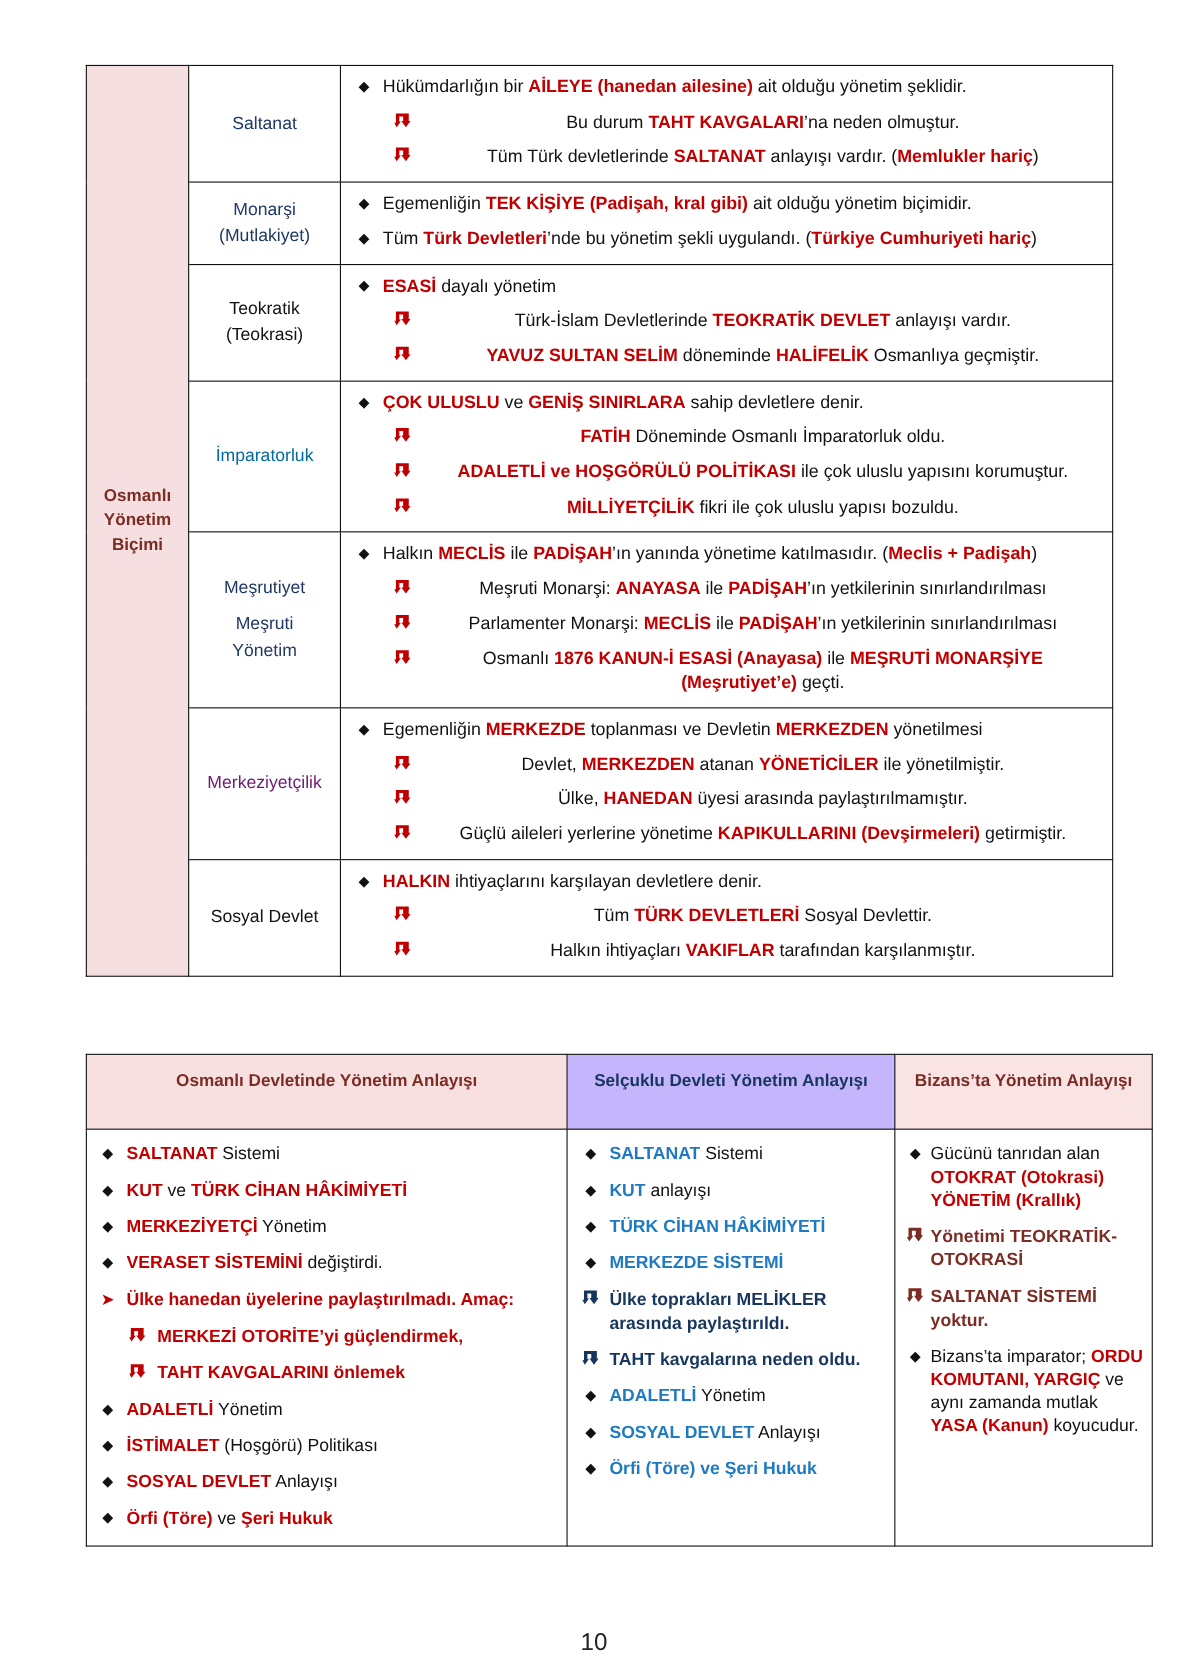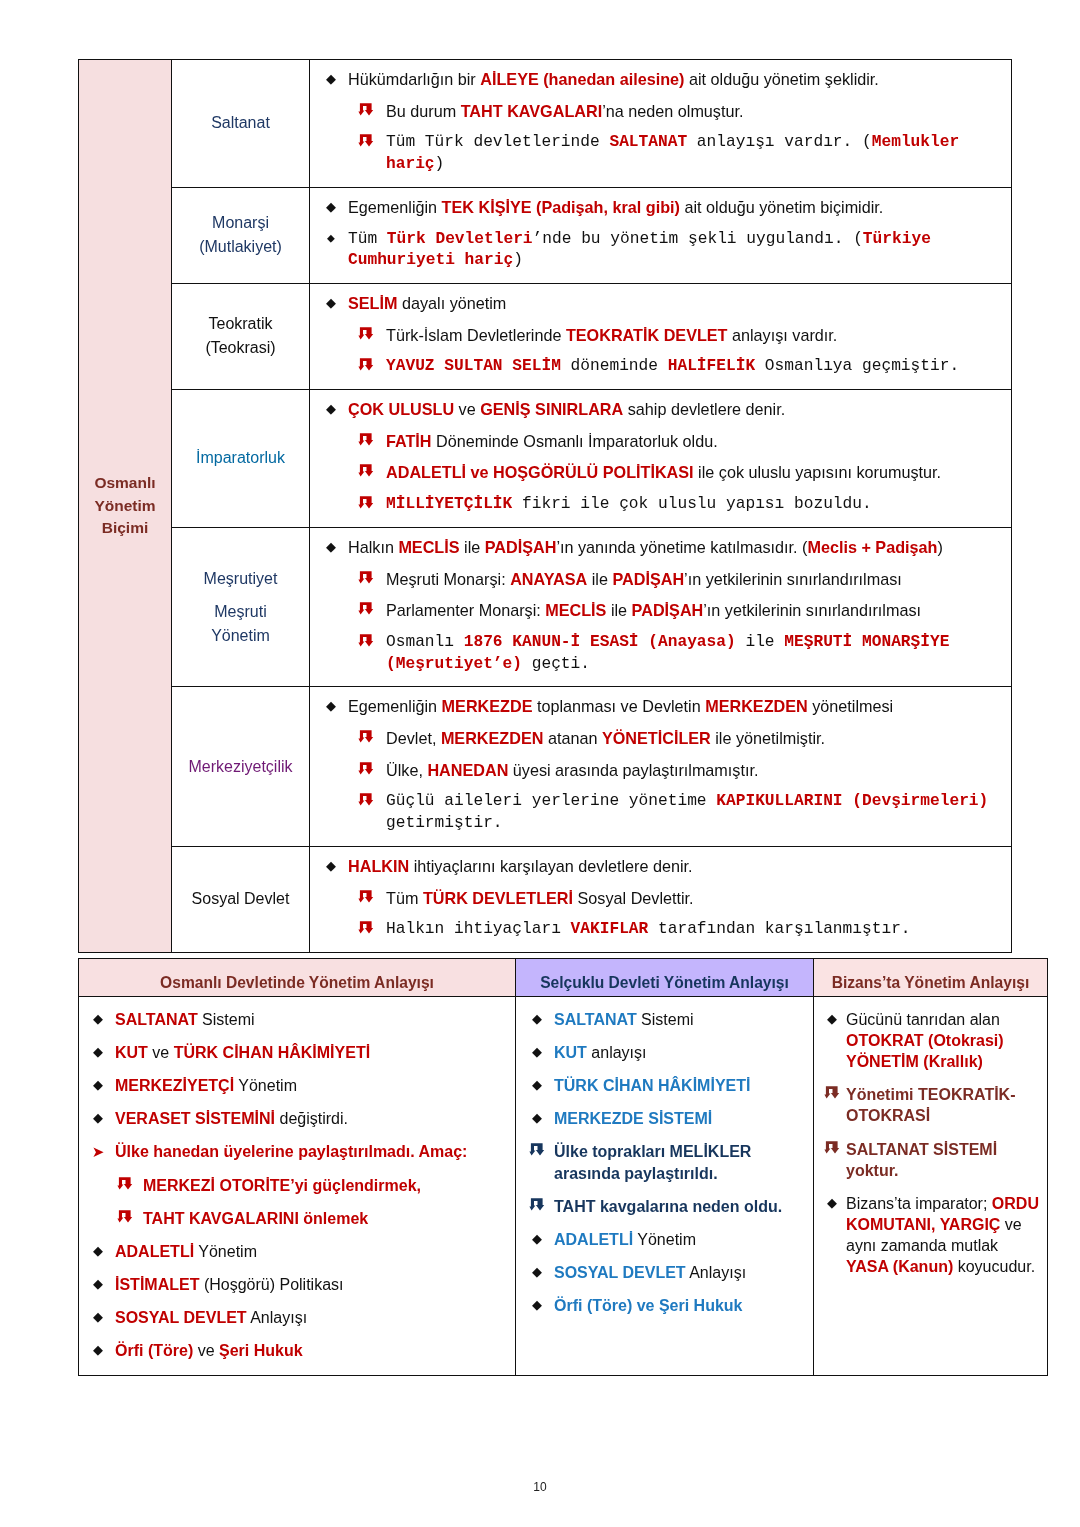--- a/index.html
+++ b/index.html
@@ -63,48 +63,48 @@
   .rowlabel .sp{display:block;height:9px;}
 
   .cellbody{padding:9px 10px 11px 4px;}
 
   
   .li{
     display:flex;align-items:flex-start;
     font-size:16.2px;line-height:1.34;color:#111;
     margin:0 0 10px 0;
   }
-  .li:last-child{margin-bottom:0;font-family:Liberation Mono, monospace;}
+  .li:last-child{margin-bottom:0;}
   .li .mk{
     flex:0 0 auto;width:34px;text-align:center;
     font-size:13px;line-height:1.34;color:#111;
     position:relative;top:1px;
   }
-  .li.sub{padding-left:32px;}
+  .li.sub{padding-left:32px;text-align:center;}
   .li.sub .mk{width:40px;}
   .li .tx{flex:1 1 auto;}
 
   
   .arrow{display:inline-block;width:16px;height:16px;vertical-align:-3px;}
   .arrow svg{display:block;width:16px;height:16px;}
 
   .r{color:#C00000;font-weight:bold;}
   .dr{color:#7B2C24;font-weight:bold;}
   .blu{color:#1F7AC0;font-weight:bold;}
   .nvy{color:#17365D;font-weight:bold;}
 
   
   .tbl2{
     position:absolute;left:78px;top:958px;width:930px;
     border-collapse:collapse;table-layout:fixed;
   }
   .tbl2 td,.tbl2 th{border:1px solid #111;padding:0;vertical-align:top;}
   .tbl2 .h{
     text-align:center;font-size:15.6px;font-weight:bold;
-    padding:12px 6px 1px;height:24px;vertical-align:middle;
+    padding:12px 6px 31px;height:24px;vertical-align:middle;
   }
   .tbl2 .h1{background:#F8E0E1;color:#7B2C24;width:424px;}
   .tbl2 .h2{background:#c4b5fd;color:#17365D;width:285px;}
   .tbl2 .h3{background:#FAE3E3;color:#7B2C24;width:221px;}
   .tbl2 .body{padding:12px 8px 14px 2px;}
   .tbl2 .body.mid{padding-left:4px;}
   .tbl2 .body.right{padding-left:4px;}
 
   .li2{
     display:flex;align-items:flex-start;
@@ -114,21 +114,21 @@
   .li2:last-child{margin-bottom:0;}
   .li2 .mk{flex:0 0 auto;width:34px;text-align:center;font-size:13px;position:relative;top:1px;}
   .li2.sub{padding-left:26px;}
   .li2.sub .mk{width:36px;}
   .li2 .tx{flex:1 1 auto;}
 
   .li2.narrow .mk{width:28px;}
 
   .pagenum{
     position:absolute;left:0;top:1480px;width:1080px;
-    text-align:center;font-size:12px;color:#222;
+    text-align:center;font-size:22px;color:#222;
   }
 </style>
 </head>
 <body>
 
 <div class="page">
 
 
   <table class="tbl1" id="table1">
       <tbody>
@@ -178,21 +178,21 @@
           </td>
         </tr>
         <tr>
           <td class="c2">
             <div class="rowlabel" style="color:#111111">Teokratik<br>(Teokrasi)</div>
           </td>
           <td class="c3">
             <div class="cellbody">
               <div class="li">
                 <span class="mk"><span style="color:#111;font-size:13px;">◆</span></span>
-                <span class="tx"><span class="r">SELİM</span> dayalı yönetim</span>
+                <span class="tx"><span class="r">ESASİ</span> dayalı yönetim</span>
               </div>
               <div class="li sub">
                 <span class="mk"><span class="arrow"><svg viewBox="0 0 16 16" xmlns="http://www.w3.org/2000/svg">
                       <path d="M11.6 1.2 L13.6 1.2 L13.6 8.0 L15.2 8.0 L11.0 13.6 L6.9 8.0 L8.5 8.0 L8.5 3.9 L5.0 3.9 L5.0 8.4 L6.4 8.4 L2.6 13.6 L0.4 9.6 L1.9 9.6 L1.9 1.2 Z" fill="#C00000"></path>
                     </svg></span></span>
                 <span class="tx">Türk-İslam Devletlerinde <span class="r">TEOKRATİK DEVLET</span> anlayışı vardır.</span>
               </div>
               <div class="li sub">
                 <span class="mk"><span class="arrow"><svg viewBox="0 0 16 16" xmlns="http://www.w3.org/2000/svg">
                       <path d="M11.6 1.2 L13.6 1.2 L13.6 8.0 L15.2 8.0 L11.0 13.6 L6.9 8.0 L8.5 8.0 L8.5 3.9 L5.0 3.9 L5.0 8.4 L6.4 8.4 L2.6 13.6 L0.4 9.6 L1.9 9.6 L1.9 1.2 Z" fill="#C00000"></path>

